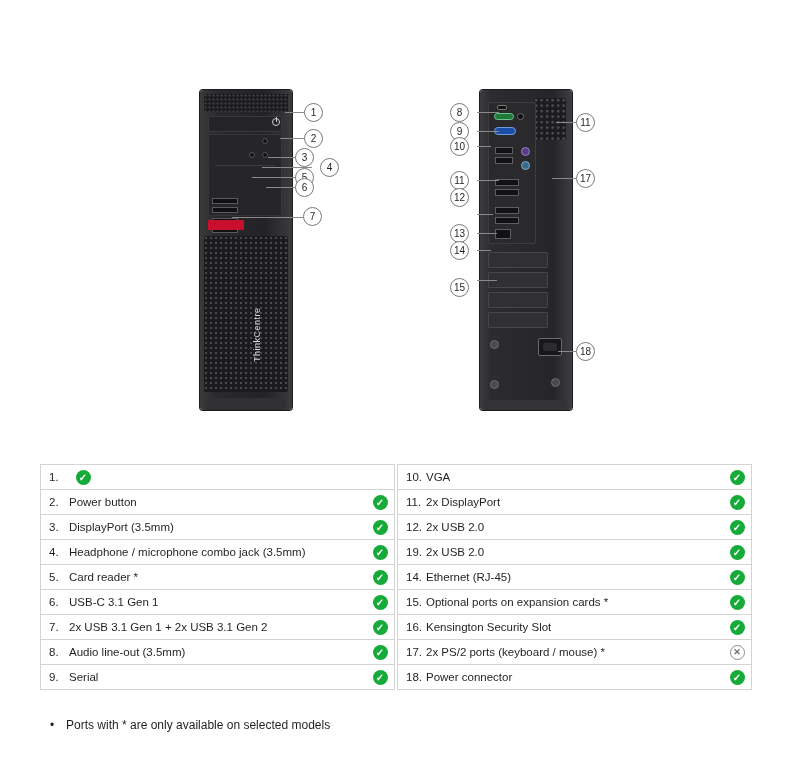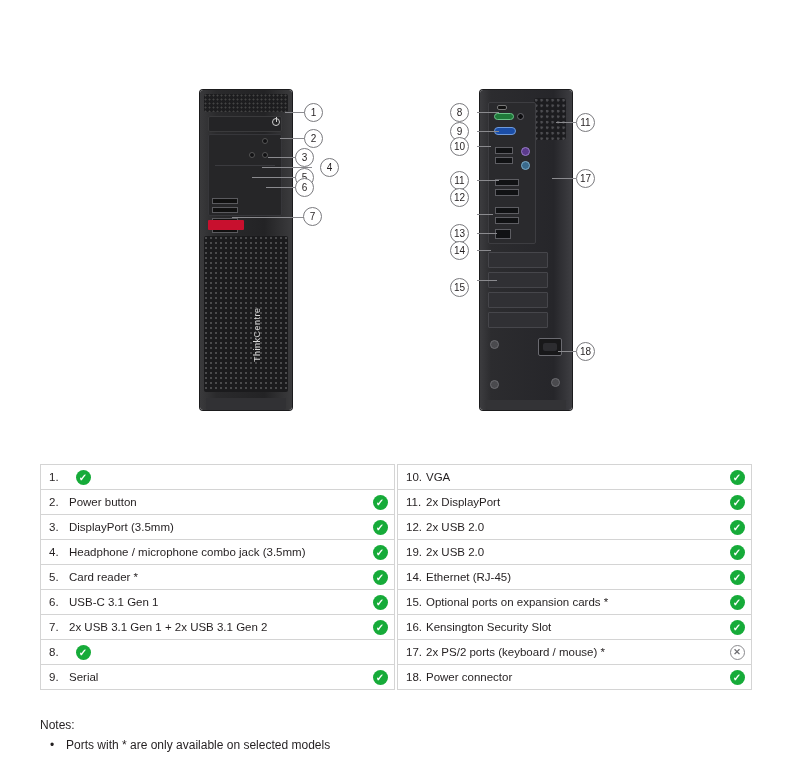--- a/index.html
+++ b/index.html
@@ -489,20 +489,21 @@
       <span class="txt">USB-C 3.1 Gen 1</span>
       <span class="mark"><span class="badge yes">✓</span></span>
     </div>
     <div class="row">
       <span class="num">7.</span>
       <span class="txt">2x USB 3.1 Gen 1 + 2x USB 3.1 Gen 2</span>
       <span class="mark"><span class="badge yes">✓</span></span>
     </div>
     <div class="row">
       <span class="num">8.</span>
+      <span class="txt">Audio line-out (3.5mm)</span>
       <span class="mark"><span class="badge yes">✓</span></span>
     </div>
     <div class="row">
       <span class="num">9.</span>
       <span class="txt">Serial</span>
       <span class="mark"><span class="badge yes">✓</span></span>
     </div>
   </div>
 
   <div class="col">
@@ -548,18 +549,17 @@
     </div>
     <div class="row">
       <span class="num">18.</span>
       <span class="txt">Power connector</span>
       <span class="mark"><span class="badge yes">✓</span></span>
     </div>
   </div>
 </div>
 
 <div class="notes">
-  <div class="n-title">Notes:</div>
   <div class="n-item">
     <span class="bullet">•</span>
     <span>Ports with * are only available on selected models</span>
   </div>
 </div>
 
 </body></html>

